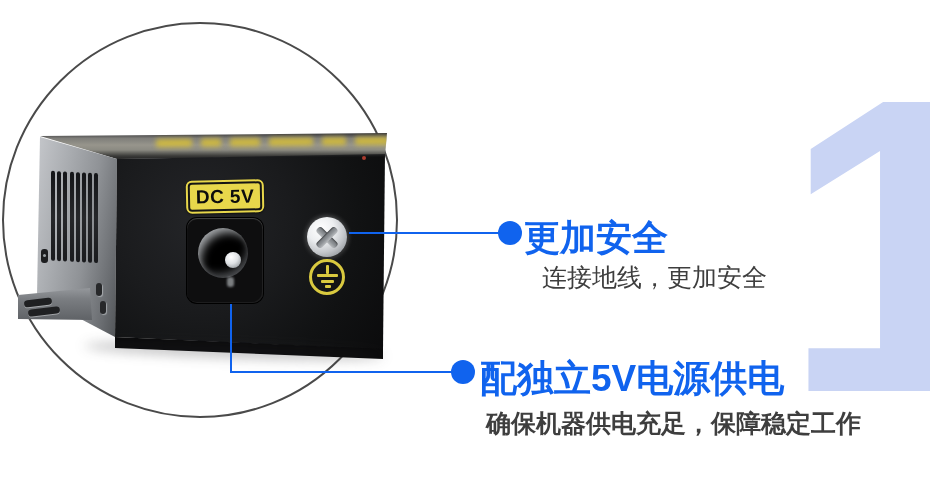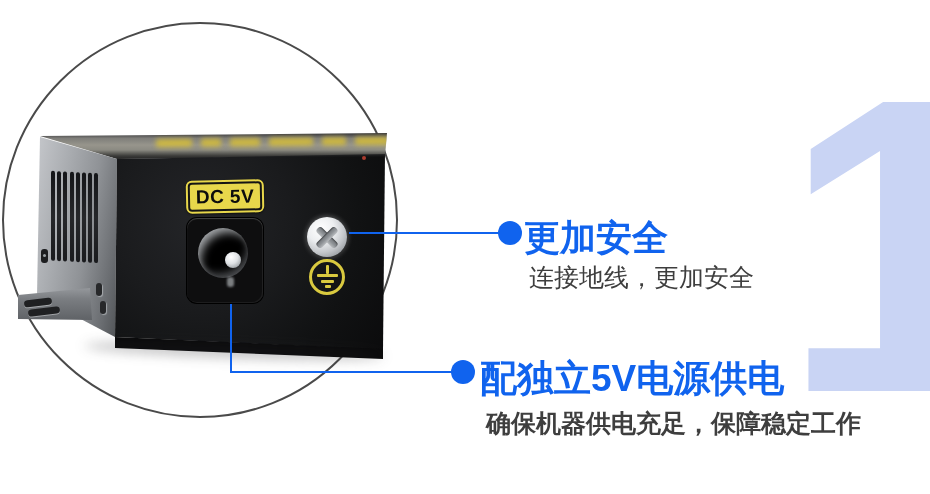--- a/index.html
+++ b/index.html
@@ -121,21 +121,21 @@
 
   .red-dot{left:362px;top:156px;width:4px;height:4px;border-radius:50%;background:#a93a2e;}
 
   
   .leader{background:#1063ee;z-index:3;}
   .callout-dot{width:24px;height:24px;border-radius:50%;background:#1063ee;z-index:3;}
 
   .ann-title{color:#1063ee;font-weight:700;z-index:4;white-space:nowrap;}
   .ann-desc{color:#3e3e3e;z-index:4;white-space:nowrap;}
   .t1{left:524px;top:214px;font-size:36px;}
-  .d1{left:529px;top:261px;font-size:25px;}
+  .d1{left:542px;top:261px;font-size:25px;}
   .t2{left:480px;top:354px;font-size:37px;}
   .d2{left:486px;top:407px;font-size:25px;font-weight:bold;}
 </style>
 </head>
 <body>
 
 <div class="stage">
 
   <svg class="numeral-svg">
     <text x="782" y="391">1</text>

